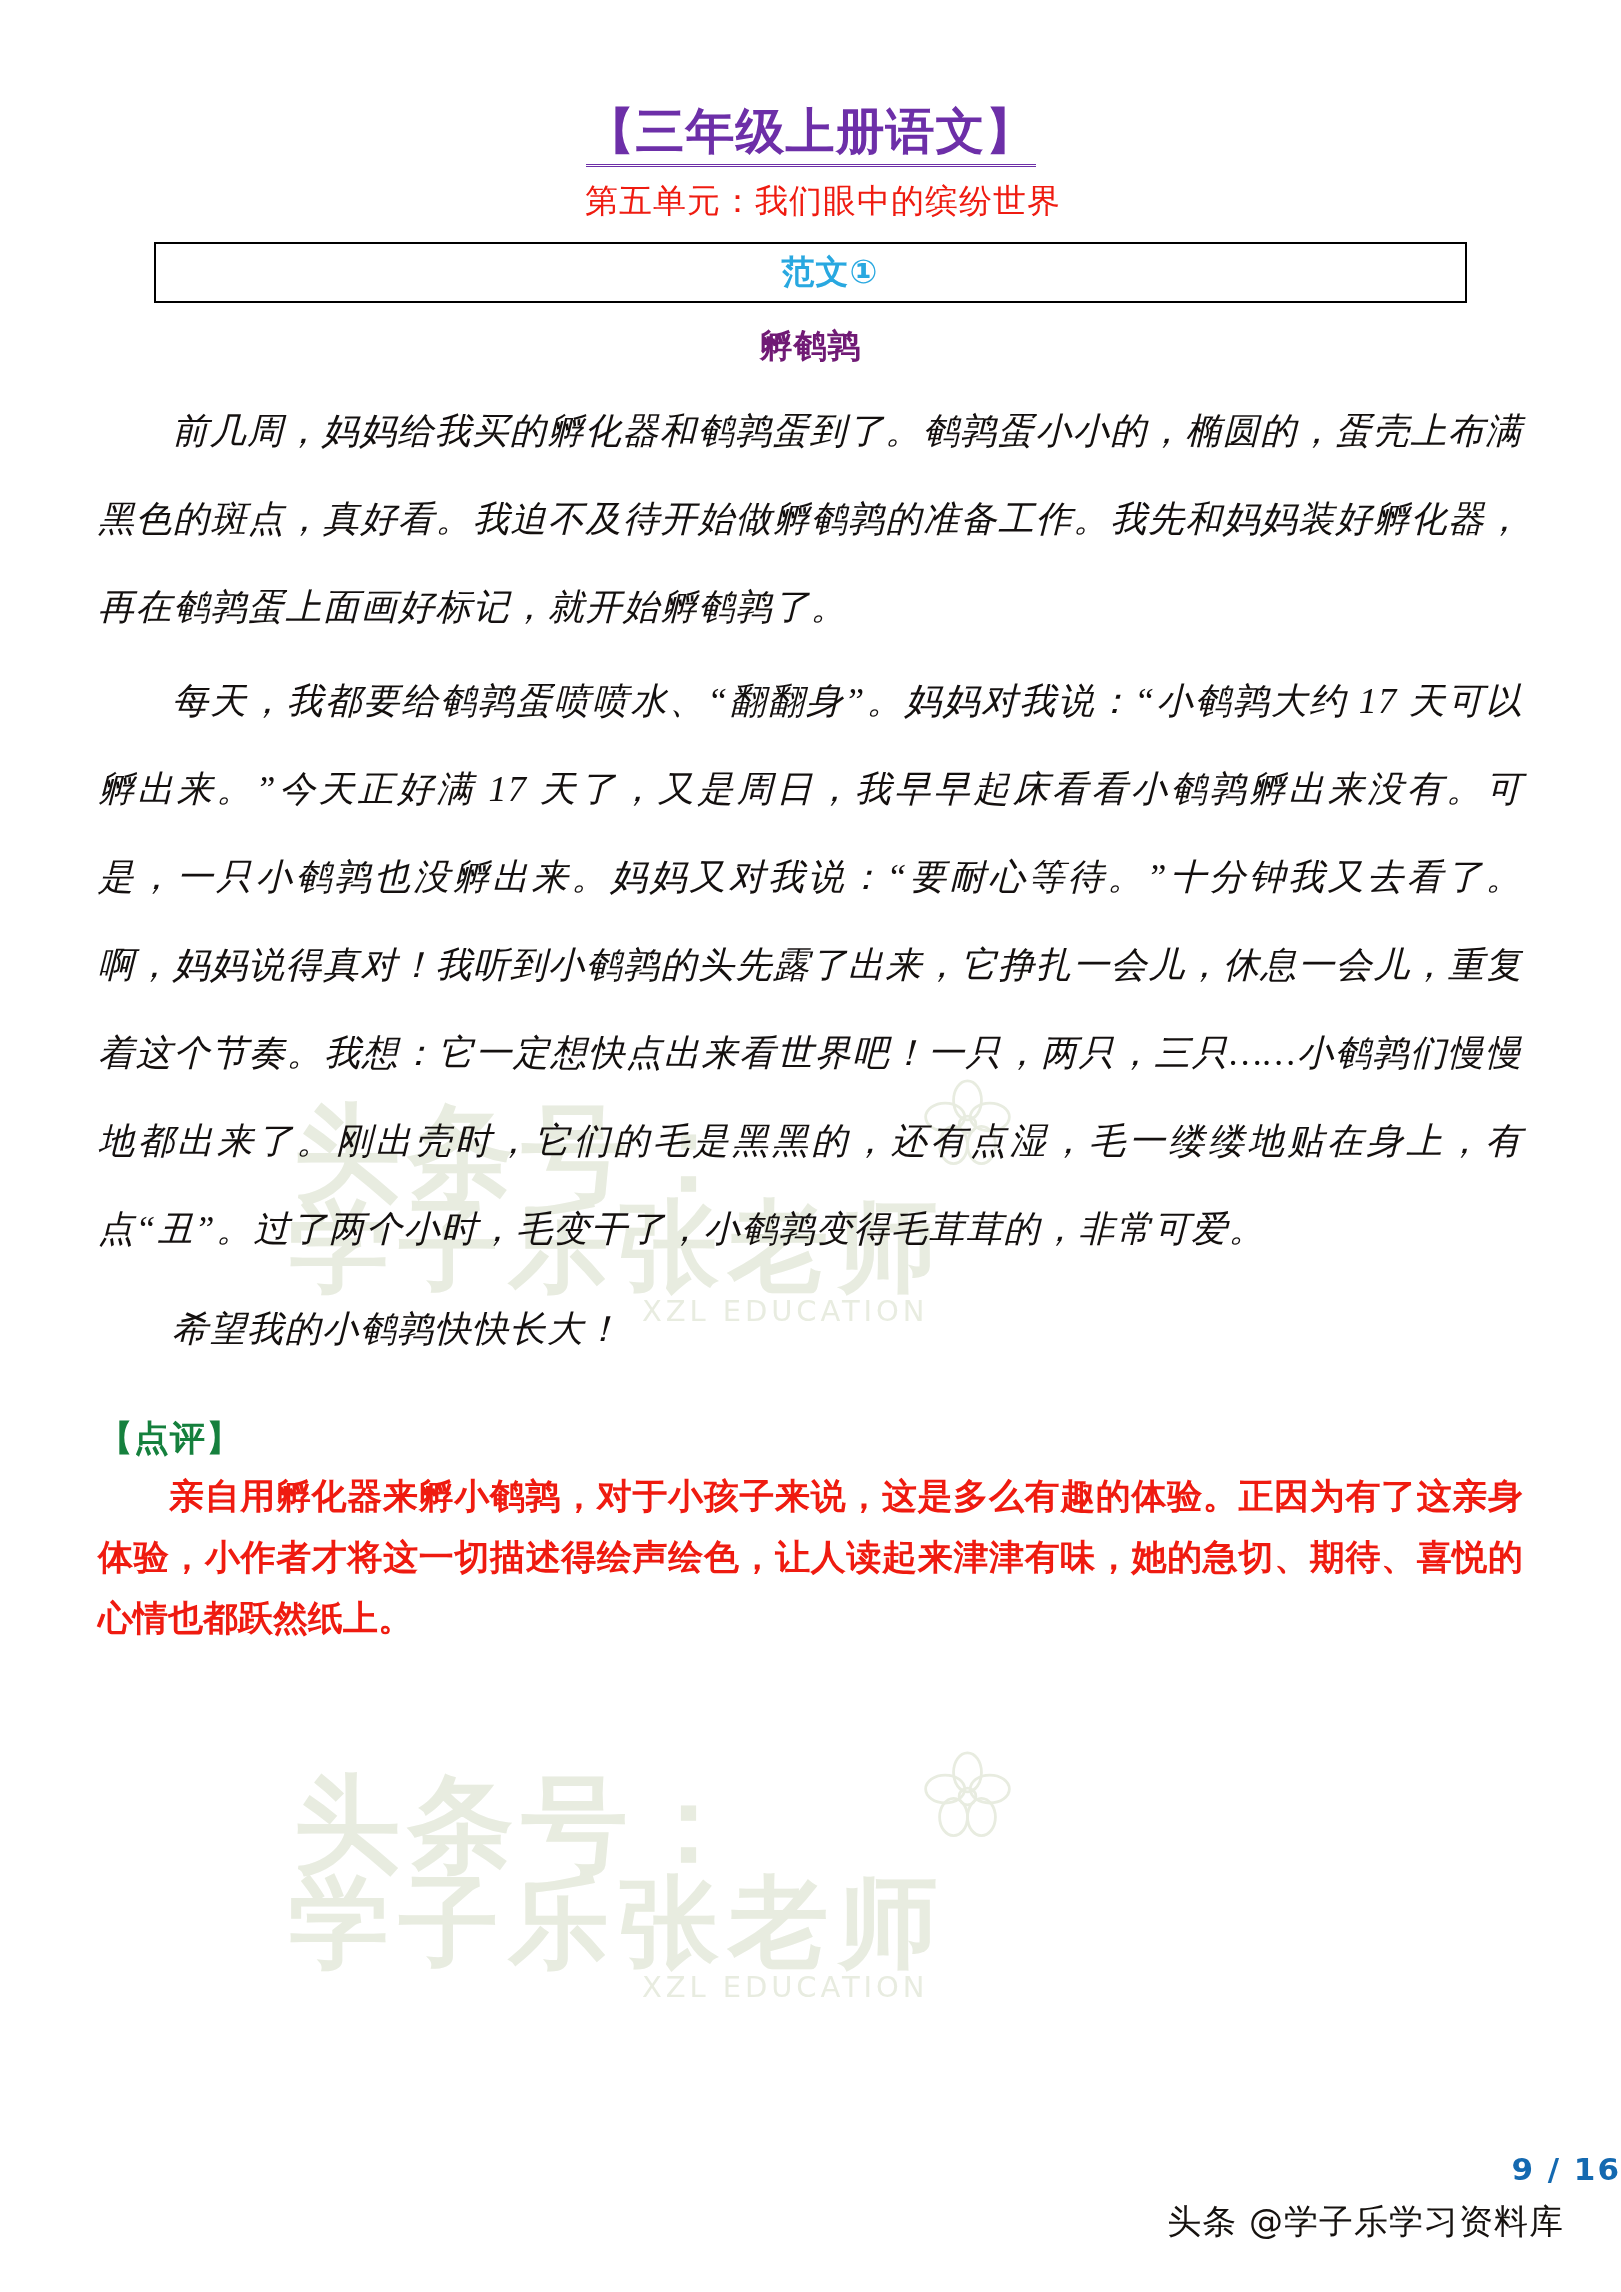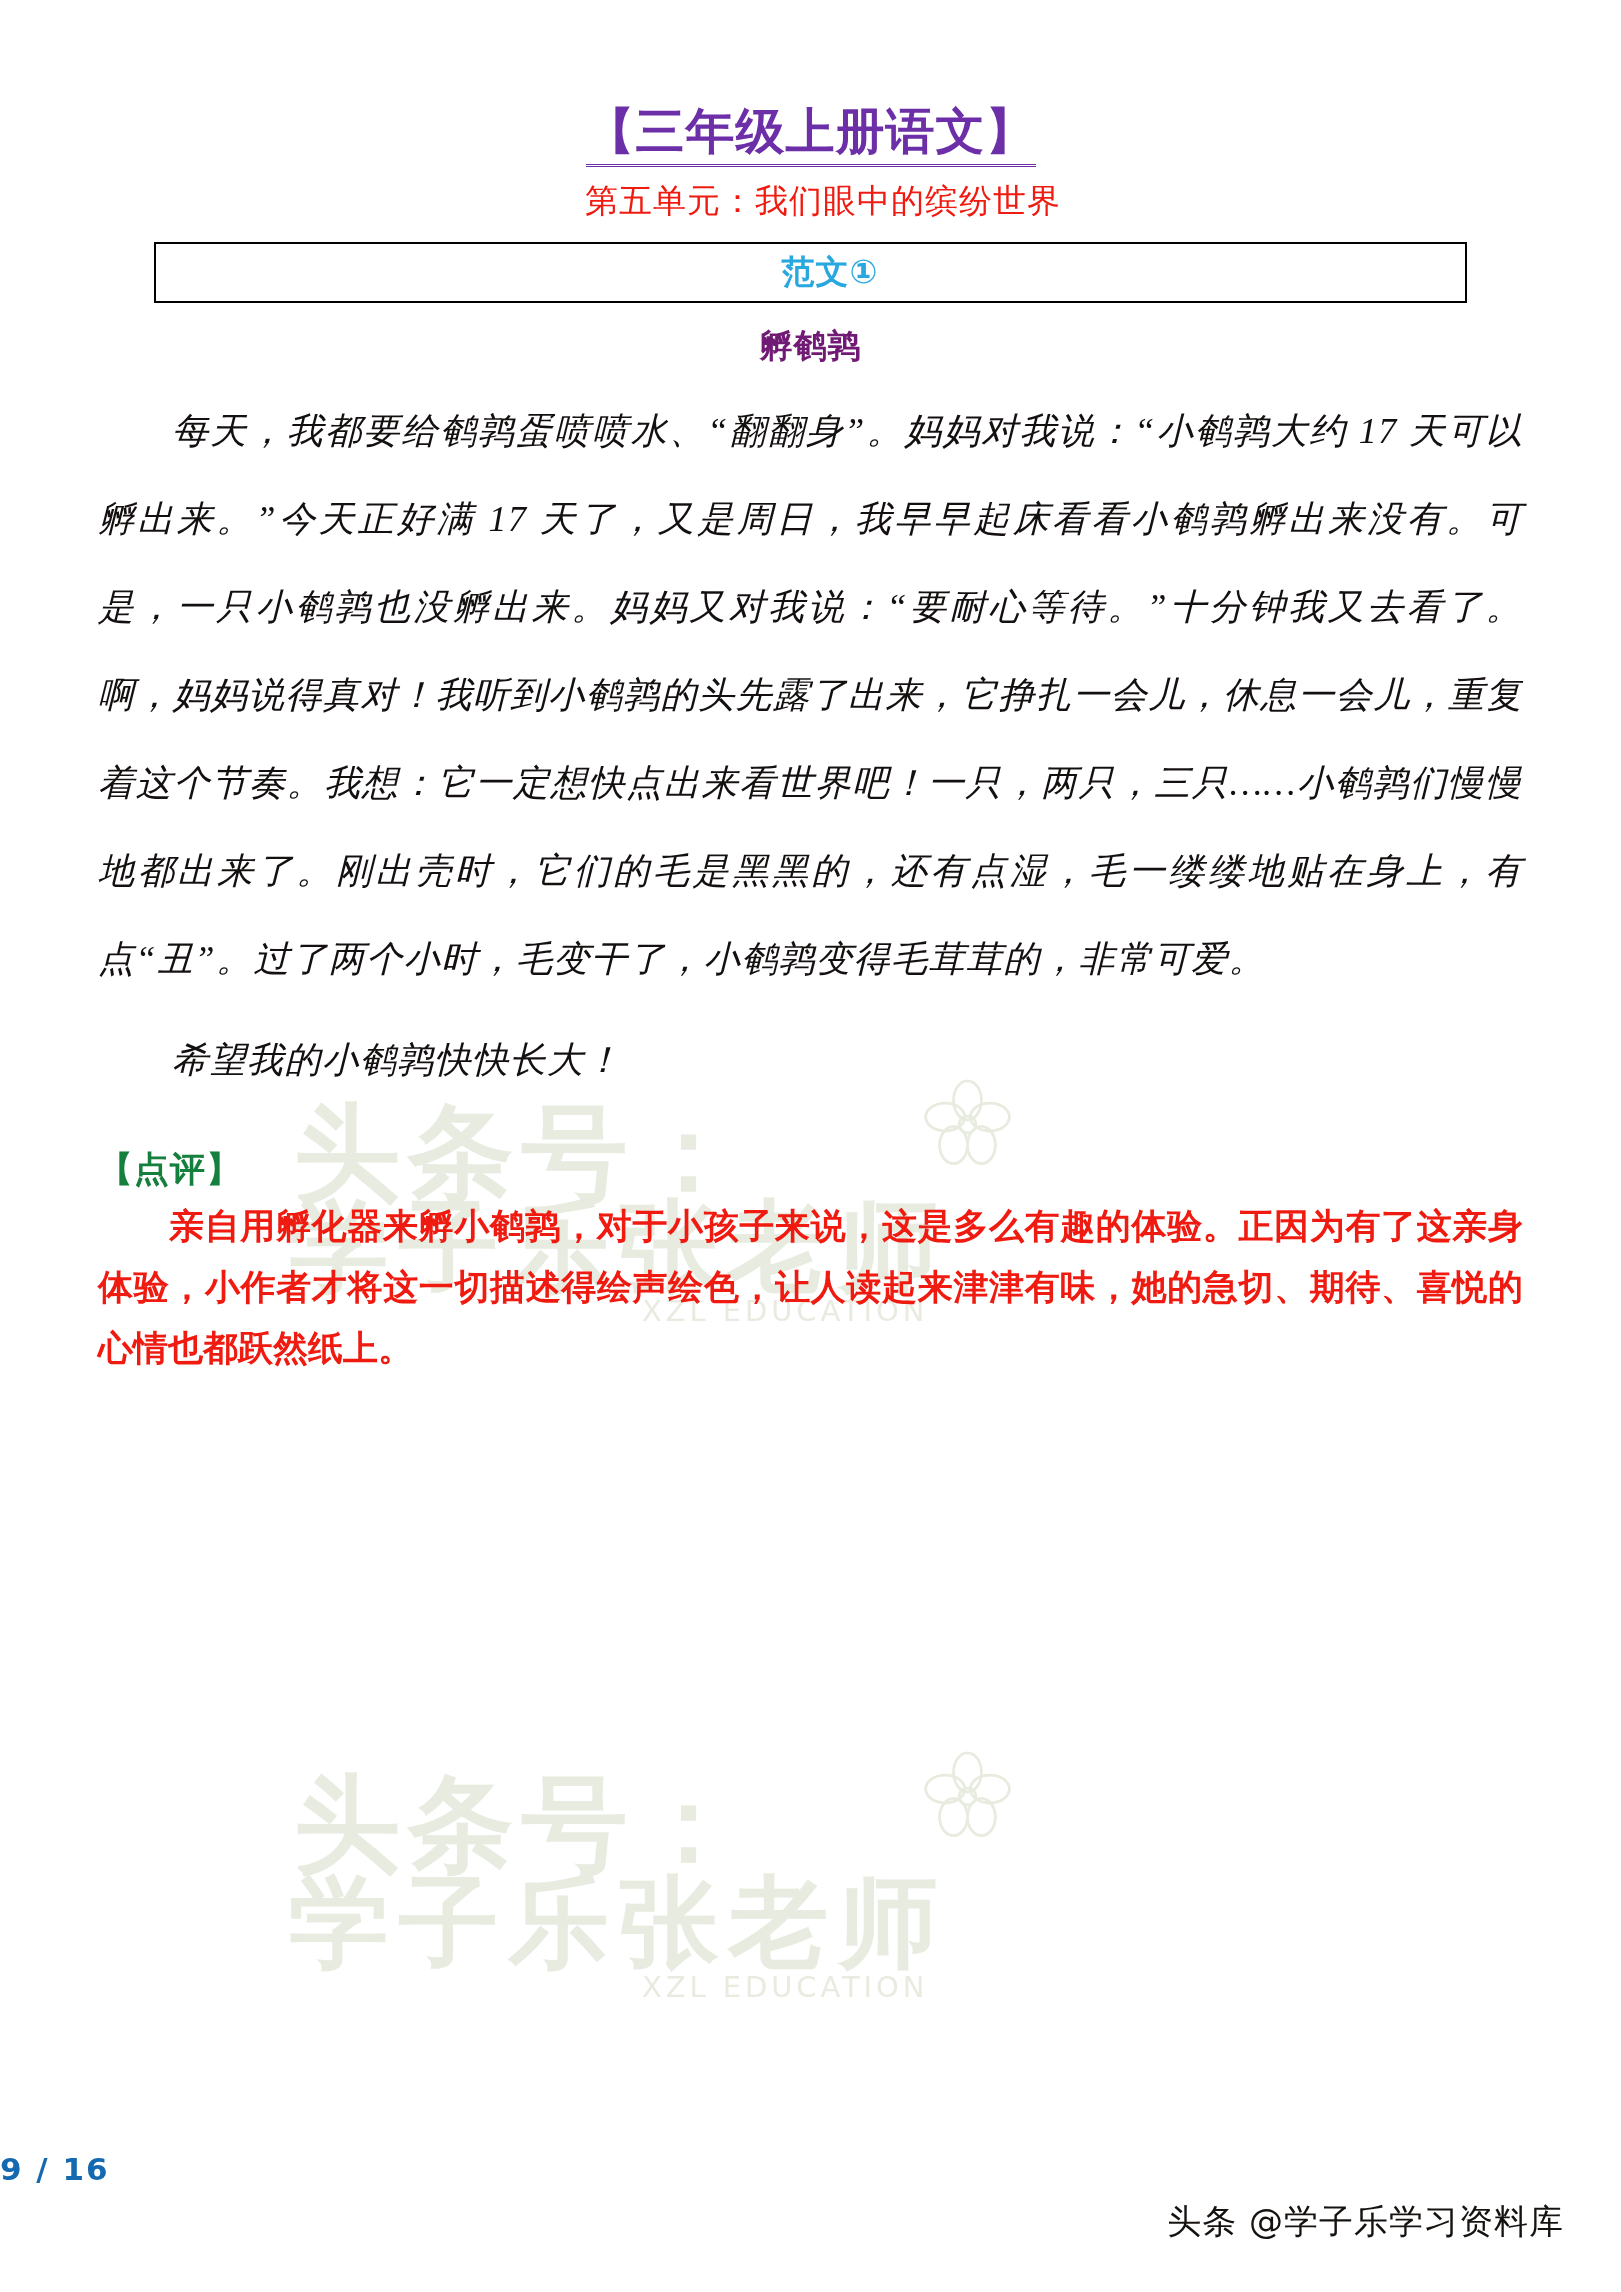--- a/index.html
+++ b/index.html
@@ -150,21 +150,21 @@
     text-align: justify;
     text-justify: inter-character;
     letter-spacing: 0px;
   }
 
   
   .page-number {
     position: absolute;
     left: 0; right: 0;
     top: 2151px;
-    text-align: left;
+    text-align: right;
     color: #1469b0;
     font-family: "DejaVu Sans", sans-serif;
     font-weight: 700;
     font-size: 31px;
     letter-spacing: 2px;
   }
   .brand {
     position: absolute;
     right: 57px;
     top: 2199px;
@@ -218,20 +218,21 @@
 
     <div class="title-unit">第五单元：我们眼中的缤纷世界</div>
 
     <div class="fanwen-box">
       <span class="fanwen-label">范文①</span>
     </div>
 
     <div class="essay-title">孵鹌鹑</div>
 
     <div class="body-wrap">
+      <p class="para">前几周，妈妈给我买的孵化器和鹌鹑蛋到了。鹌鹑蛋小小的，椭圆的，蛋壳上布满黑色的斑点，真好看。我迫不及待开始做孵鹌鹑的准备工作。我先和妈妈装好孵化器，再在鹌鹑蛋上面画好标记，就开始孵鹌鹑了。</p>
       <p class="para">每天，我都要给鹌鹑蛋喷喷水、“翻翻身”。妈妈对我说：“小鹌鹑大约 17 天可以孵出来。”今天正好满 17 天了，又是周日，我早早起床看看小鹌鹑孵出来没有。可是，一只小鹌鹑也没孵出来。妈妈又对我说：“要耐心等待。”十分钟我又去看了。啊，妈妈说得真对！我听到小鹌鹑的头先露了出来，它挣扎一会儿，休息一会儿，重复着这个节奏。我想：它一定想快点出来看世界吧！一只，两只，三只……小鹌鹑们慢慢地都出来了。刚出壳时，它们的毛是黑黑的，还有点湿，毛一缕缕地贴在身上，有点“丑”。过了两个小时，毛变干了，小鹌鹑变得毛茸茸的，非常可爱。</p>
       <p class="para last">希望我的小鹌鹑快快长大！</p>
     </div>
 
     <div class="comment-head">【点评】</div>
     <div class="comment-body">亲自用孵化器来孵小鹌鹑，对于小孩子来说，这是多么有趣的体验。正因为有了这亲身体验，小作者才将这一切描述得绘声绘色，让人读起来津津有味，她的急切、期待、喜悦的心情也都跃然纸上。</div>
 
   </div>
 
   <div class="page-number">9 / 16</div>

